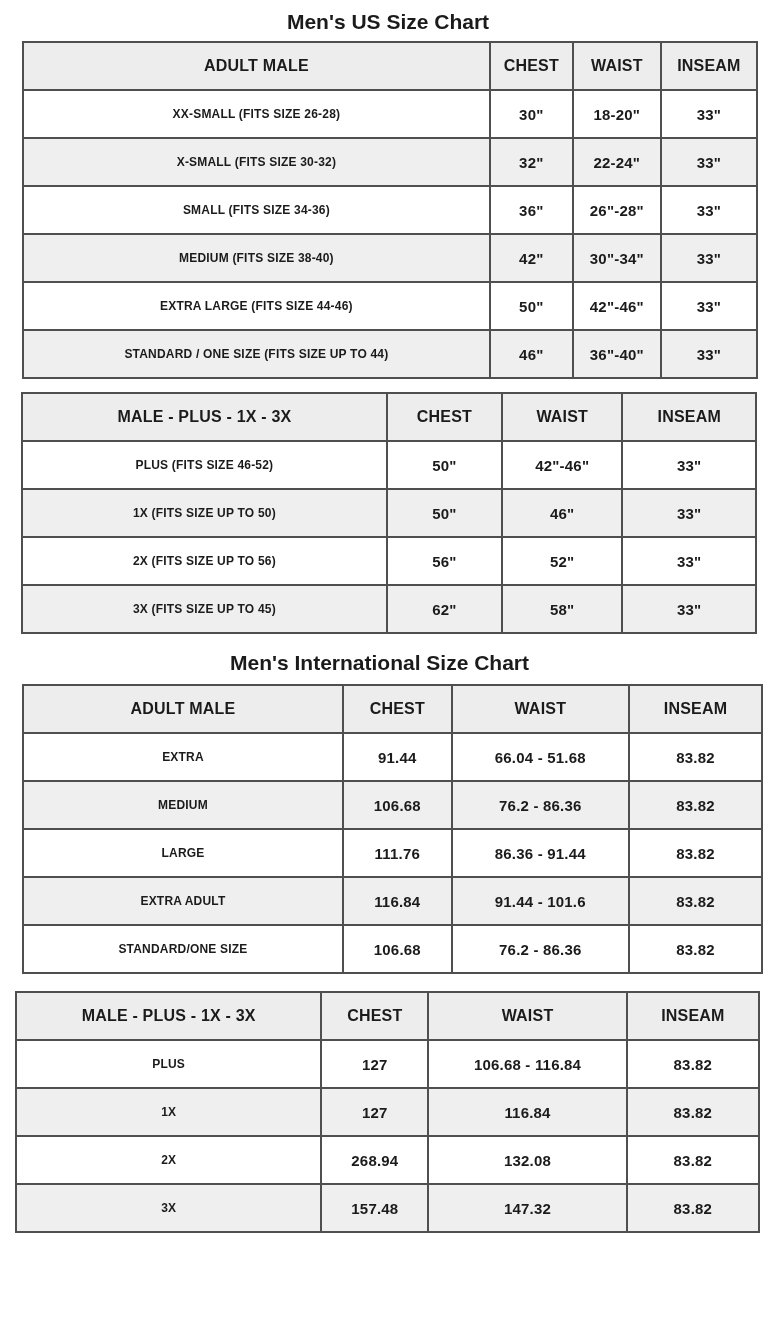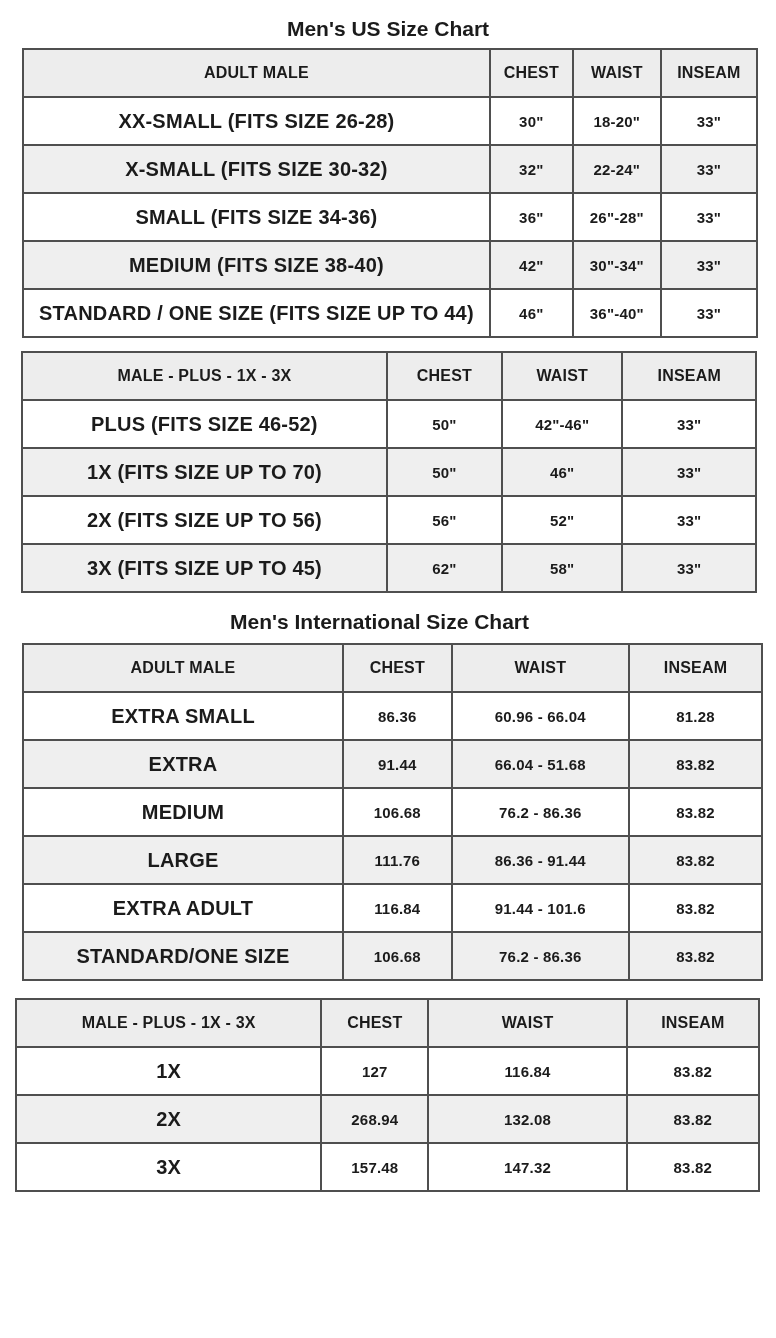--- a/index.html
+++ b/index.html
@@ -20,21 +20,21 @@
     color: var(--text);
     overflow: hidden;
   }
   .chart-title {
     font-size: 21px;
     font-weight: bold;
     text-align: center;
     margin: 0;
     color: var(--text);
   }
-  #us-title    { padding: 10px 0 7px 0; margin-top: 7px; }
+  #us-title    { padding: 10px 0 7px 0; }
   #intl-title  { padding: 17px 17px 9px 0; }
   table.size-table {
     border-collapse: collapse;
     table-layout: fixed;
   }
   #table-us-adult  { margin-left: 22px; width: 736px; margin-bottom: 13px; }
   #table-us-plus   { margin-left: 21px; width: 736px; }
   #table-intl-adult{ margin-left: 22px; width: 741px; margin-bottom: 17px; }
   #table-intl-plus { margin-left: 15px; width: 745px; }
   .size-table th, .size-table td {
@@ -46,21 +46,21 @@
     padding: 0 2px;
     letter-spacing: 0.2px;
     overflow: hidden;
     white-space: nowrap;
   }
   .size-table th {
     background: var(--header-bg);
     font-size: 16px;
   }
   .size-table td { font-size: 15px; background: #ffffff; }
-  .size-table td:first-child { font-size: 20px; }
+  .size-table td:first-child { font-size: 12px; }
   .size-table tbody tr:nth-child(even) td { background: var(--alt-bg); }
 </style>
 </head>
 <body>
 
 <h1 class="chart-title" id="us-title">Men's US Size Chart</h1>
 
 <table class="size-table" id="table-us-adult">
     <colgroup>
       <col style="width: 63.6%;">
@@ -95,20 +95,26 @@
         <td>26"-28"</td>
         <td>33"</td>
       </tr>
       <tr>
         <td>MEDIUM (FITS SIZE 38-40)</td>
         <td>42"</td>
         <td>30"-34"</td>
         <td>33"</td>
       </tr>
       <tr>
+        <td>EXTRA LARGE (FITS SIZE 44-46)</td>
+        <td>50"</td>
+        <td>42"-46"</td>
+        <td>33"</td>
+      </tr>
+      <tr>
         <td>STANDARD / ONE SIZE (FITS SIZE UP TO 44)</td>
         <td>46"</td>
         <td>36"-40"</td>
         <td>33"</td>
       </tr>
     </tbody>
   </table>
 
 <table class="size-table" id="table-us-plus">
     <colgroup>
@@ -126,21 +132,21 @@
       </tr>
     </thead>
     <tbody>
       <tr>
         <td>PLUS (FITS SIZE 46-52)</td>
         <td>50"</td>
         <td>42"-46"</td>
         <td>33"</td>
       </tr>
       <tr>
-        <td>1X (FITS SIZE UP TO 70)</td>
+        <td>1X (FITS SIZE UP TO 50)</td>
         <td>50"</td>
         <td>46"</td>
         <td>33"</td>
       </tr>
       <tr>
         <td>2X (FITS SIZE UP TO 56)</td>
         <td>56"</td>
         <td>52"</td>
         <td>33"</td>
       </tr>
@@ -165,26 +171,20 @@
     <thead>
       <tr>
         <th>ADULT MALE</th>
         <th>CHEST</th>
         <th>WAIST</th>
         <th>INSEAM</th>
       </tr>
     </thead>
     <tbody>
       <tr>
-        <td>EXTRA SMALL</td>
-        <td>86.36</td>
-        <td>60.96 - 66.04</td>
-        <td>81.28</td>
-      </tr>
-      <tr>
         <td>EXTRA</td>
         <td>91.44</td>
         <td>66.04 - 51.68</td>
         <td>83.82</td>
       </tr>
       <tr>
         <td>MEDIUM</td>
         <td>106.68</td>
         <td>76.2 - 86.36</td>
         <td>83.82</td>
@@ -220,20 +220,26 @@
     <thead>
       <tr>
         <th>MALE - PLUS - 1X - 3X</th>
         <th>CHEST</th>
         <th>WAIST</th>
         <th>INSEAM</th>
       </tr>
     </thead>
     <tbody>
       <tr>
+        <td>PLUS</td>
+        <td>127</td>
+        <td>106.68 - 116.84</td>
+        <td>83.82</td>
+      </tr>
+      <tr>
         <td>1X</td>
         <td>127</td>
         <td>116.84</td>
         <td>83.82</td>
       </tr>
       <tr>
         <td>2X</td>
         <td>268.94</td>
         <td>132.08</td>
         <td>83.82</td>

